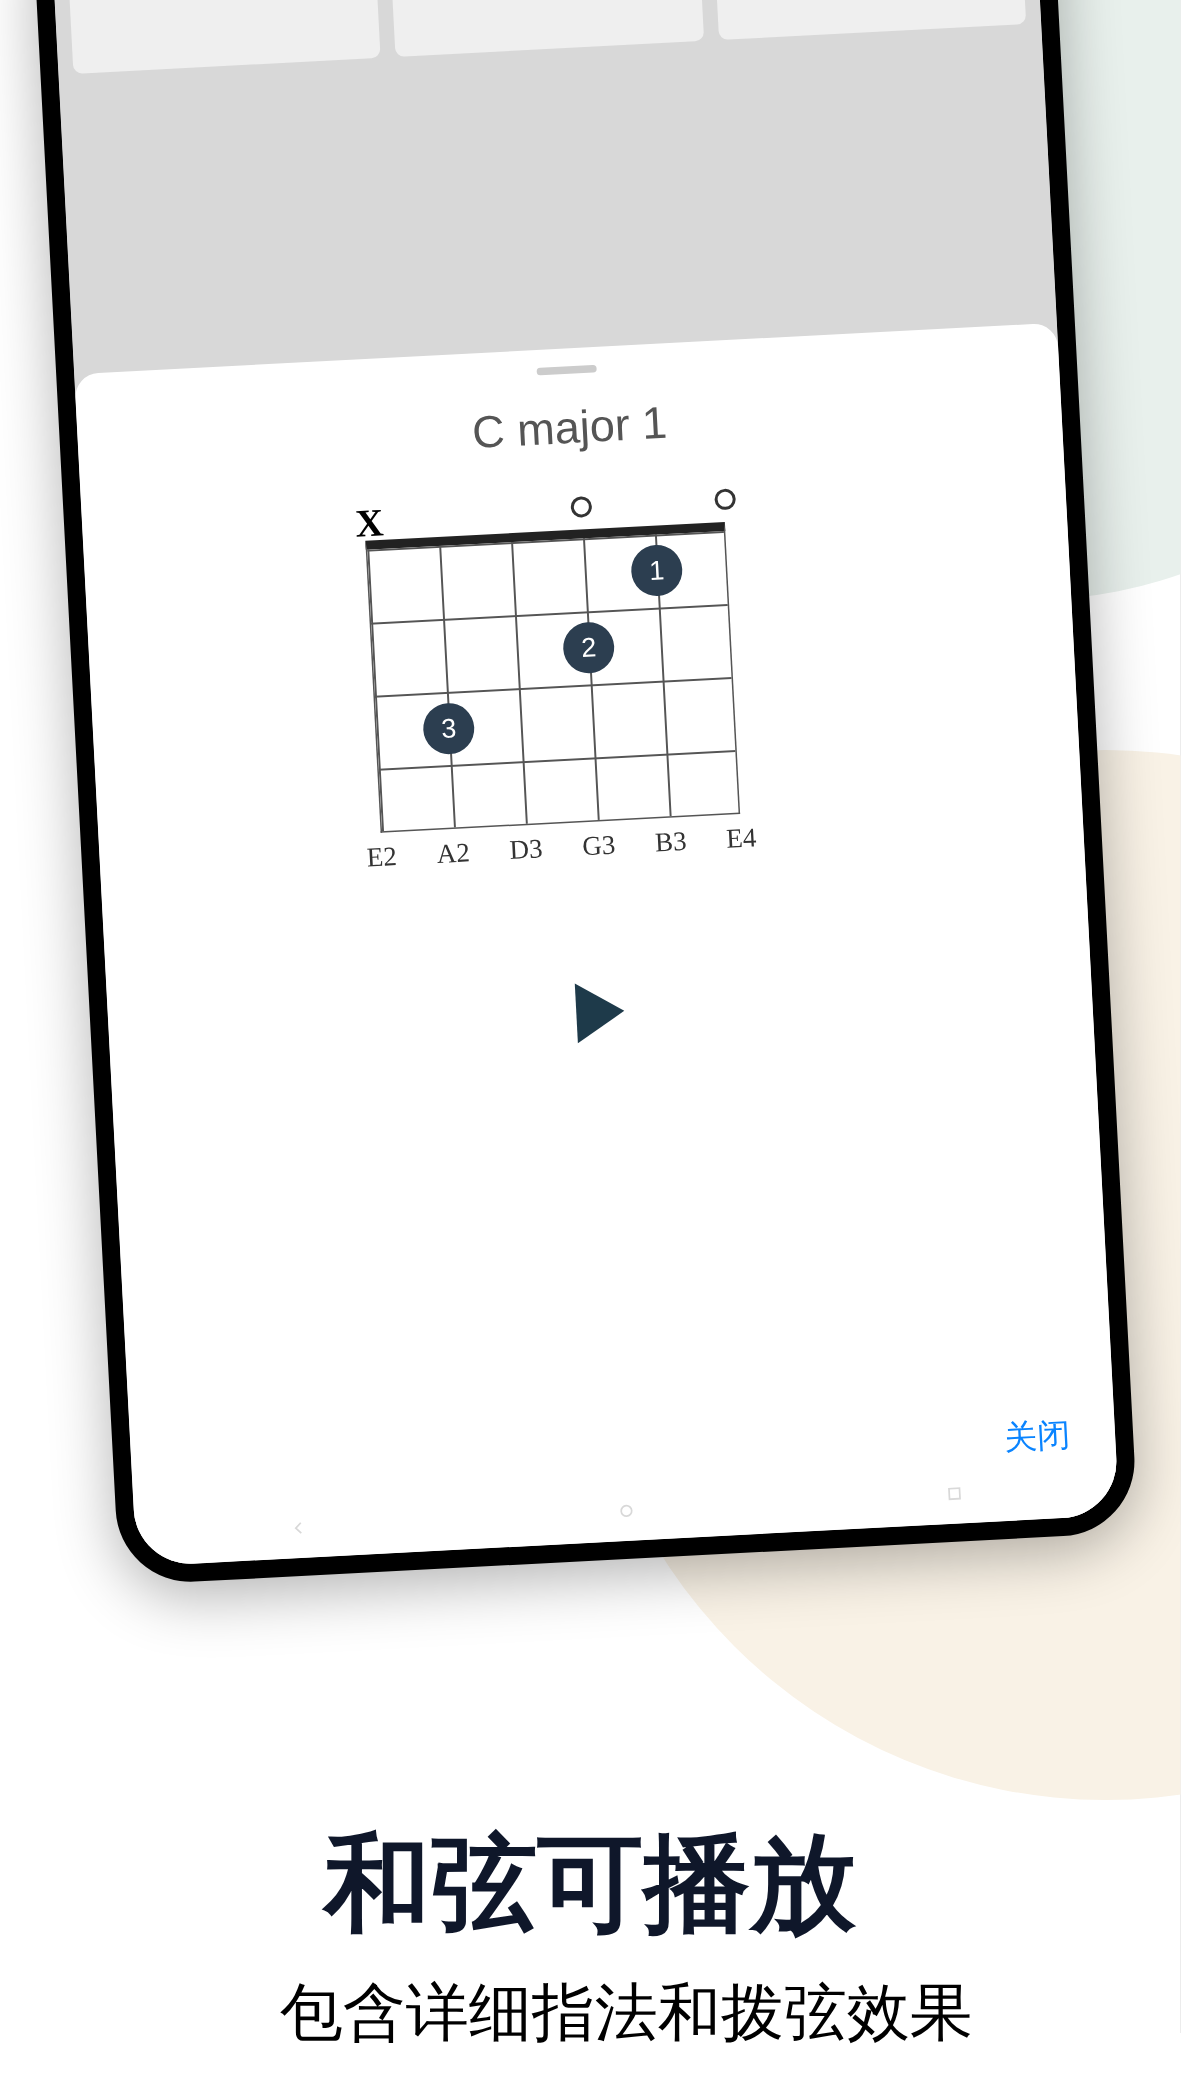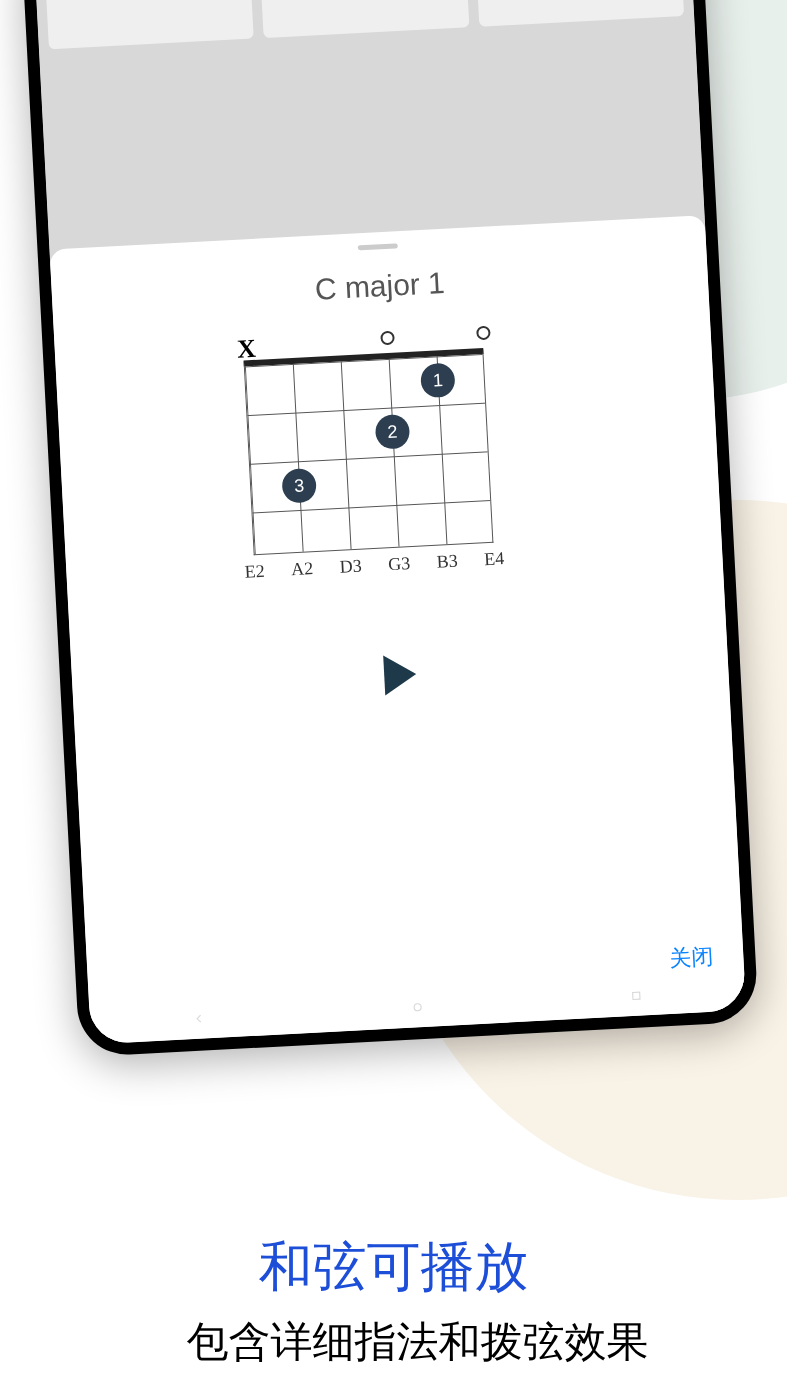--- a/index.html
+++ b/index.html
@@ -243,23 +243,23 @@
 }
 .caption {
   position: absolute;
   bottom: 30px;
   left: 0;
   right: 0;
   text-align: center;
   z-index: 2;
 }
 .caption-title {
-  font-size: 54px;
-  font-weight: 400;
-  color: #1d4ed8;
+  font-size: 71px;
+  font-weight: 700;
+  color: #0f172a;
   margin-bottom: 10px;
 }
 .caption-sub {
   font-size: 42px;
   font-weight: 400;
   color: #000;
   margin-left: 48px;
 }
 </style>
 </head>

